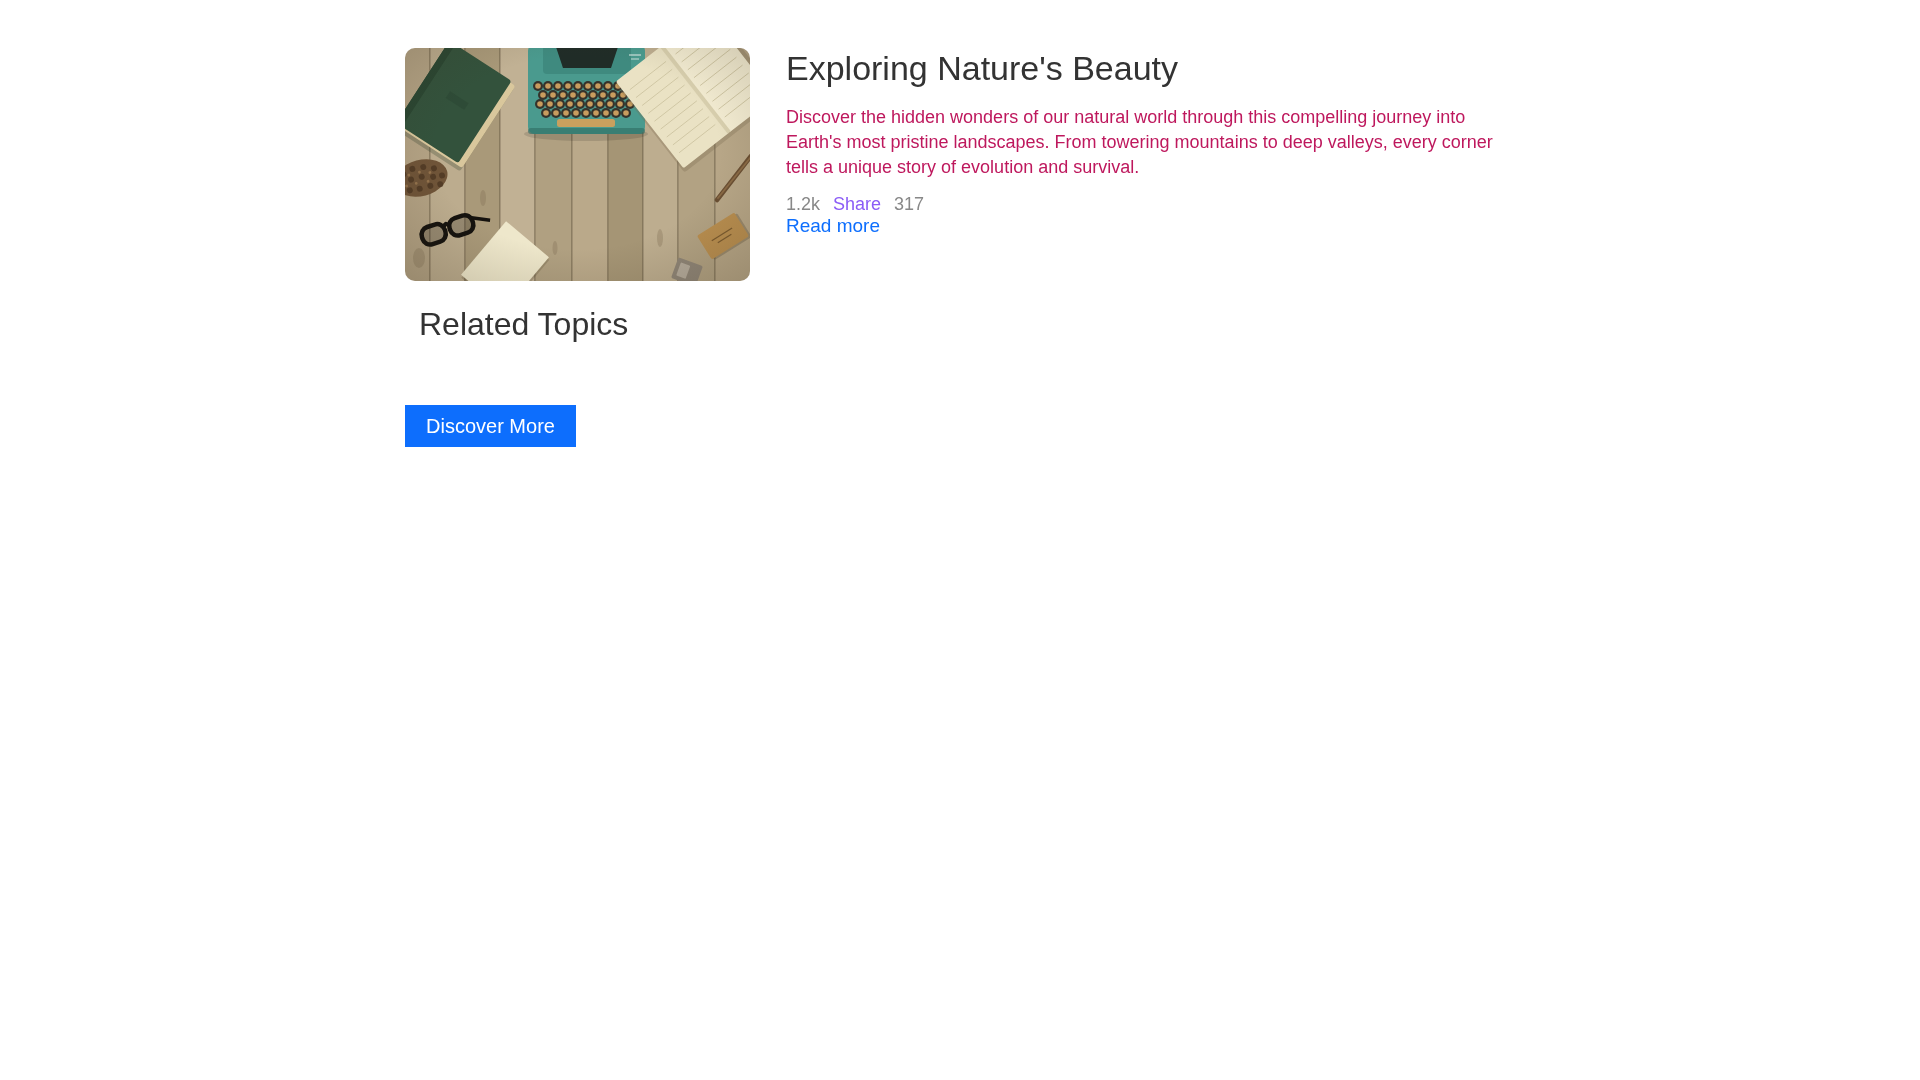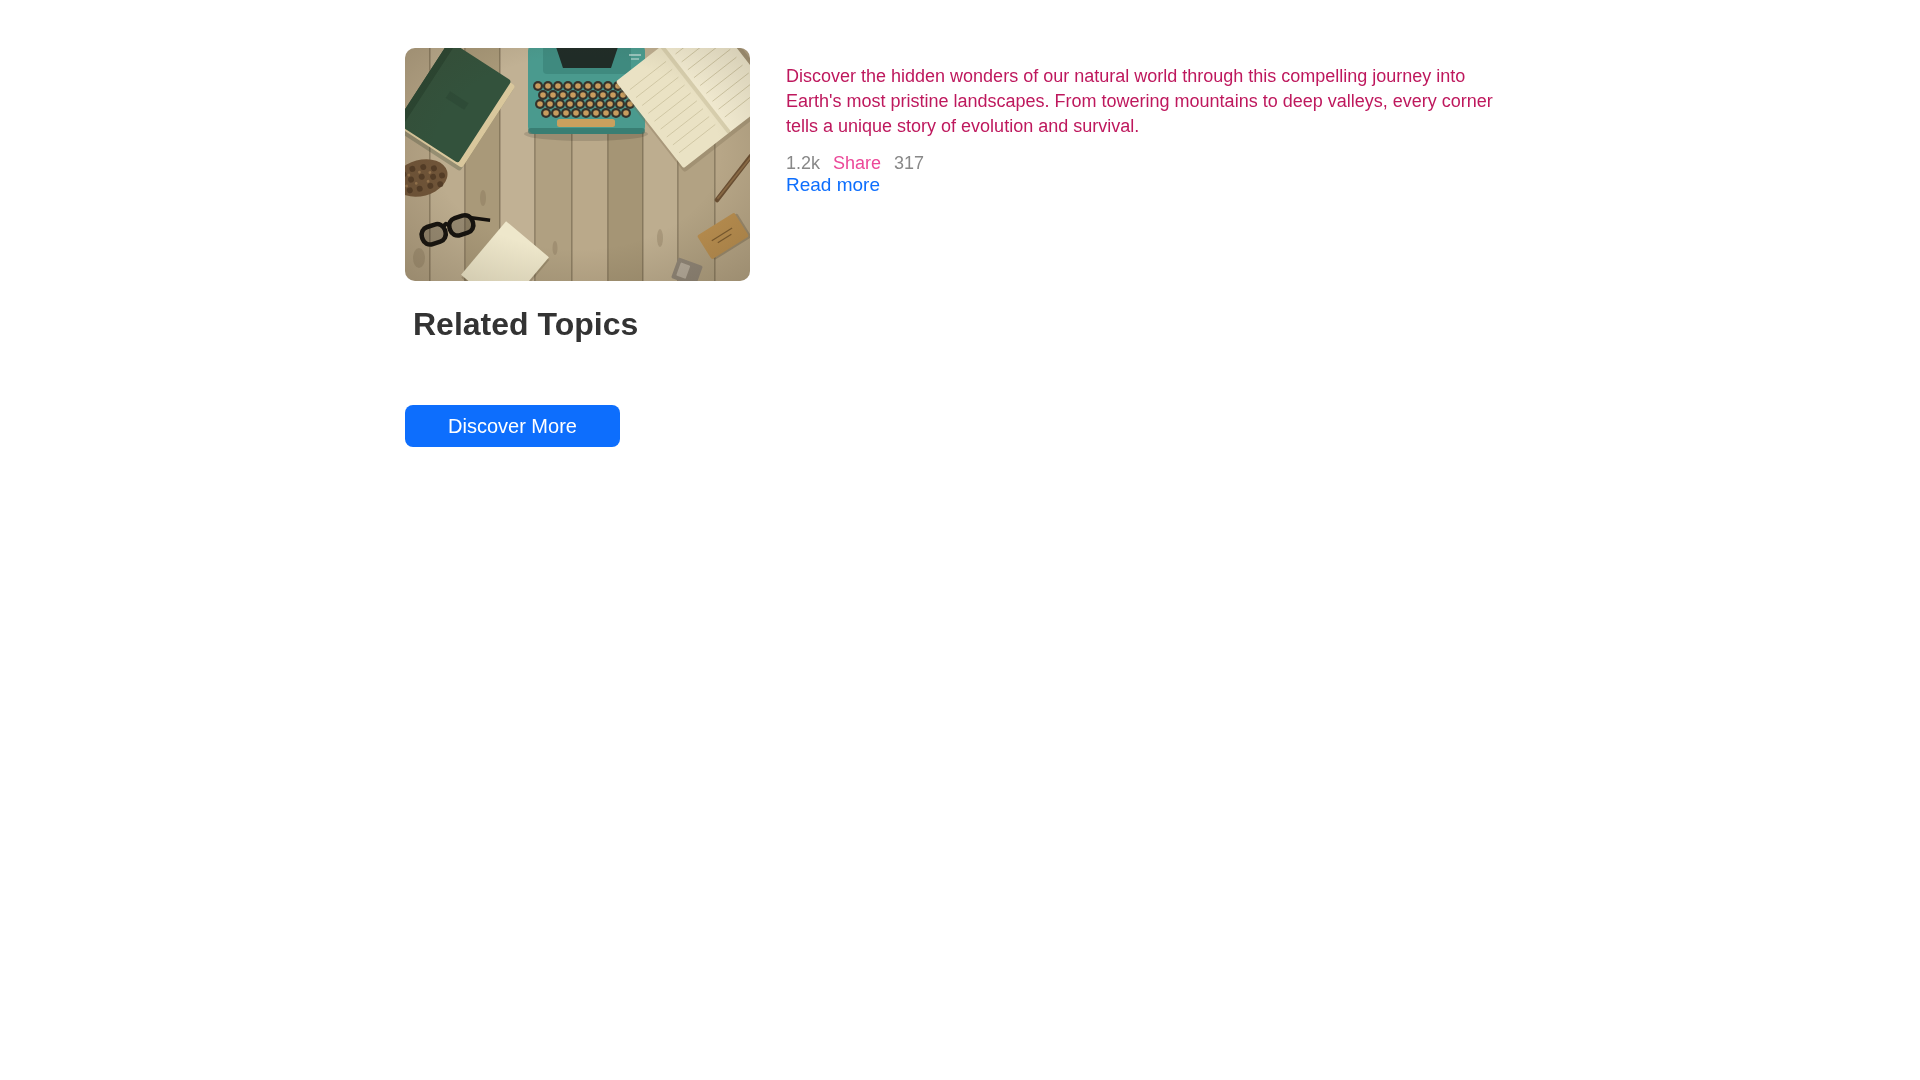--- a/index.html
+++ b/index.html
@@ -50,47 +50,47 @@
   }
   .stats-row {
     margin-top: 14px;
     display: flex;
     gap: 13px;
     font-size: 18px;
     color: #888888;
     align-items: flex-start;
   }
   .share-button {
-    color: #ec4899;
+    color: #8b5cf6;
     cursor: pointer;
   }
   .read-more-link {
     display: inline-block;
     font-size: 19px;
     color: #0d6efd;
     text-decoration: none;
     cursor: pointer;
   }
   h2.related-heading {
-    margin: 24px 0 0 8px;
+    margin: 24px 0 0 14px;
     font-size: 32px;
     line-height: 38px;
-    font-weight: 700;
+    font-weight: 400;
     color: #333333;
   }
   .related-list {
     height: 62px;
   }
   .discover-button {
     display: inline-block;
     background: #0d6efd;
     color: #ffffff;
     border: none;
-    border-radius: 8px;
-    padding: 9px 43px;
+    border-radius: 0;
+    padding: 9px 21px;
     font-size: 20px;
     line-height: 24px;
     font-family: "Liberation Sans", "DejaVu Sans", sans-serif;
     cursor: pointer;
   }
 </style>
 </head>
 <body>
 
 <div class="container">
@@ -325,20 +325,21 @@
         <g transform="translate(282,224) rotate(20)">
           <rect x="-13" y="-11" width="26" height="22" rx="2" fill="#8f8577"></rect>
           <rect x="-9" y="-7" width="10" height="14" rx="1" fill="#b5ab9c"></rect>
         </g>
 
         <rect x="0" y="0" width="345" height="233" fill="url(#vignette)"></rect>
       </svg>
     </div>
 
     <div class="article-body">
+      <h1 class="article-title">Exploring Nature's Beauty</h1>
       <p class="article-description">Discover the hidden wonders of our natural world through this compelling journey into Earth's most pristine landscapes. From towering mountains to deep valleys, every corner tells a unique story of evolution and survival.</p>
       <div class="stats-row">
         <span>1.2k</span>
         <span class="share-button">Share</span>
         <span>317</span>
       </div>
       <a class="read-more-link" href="#">Read more</a>
     </div>
 
   </div>

